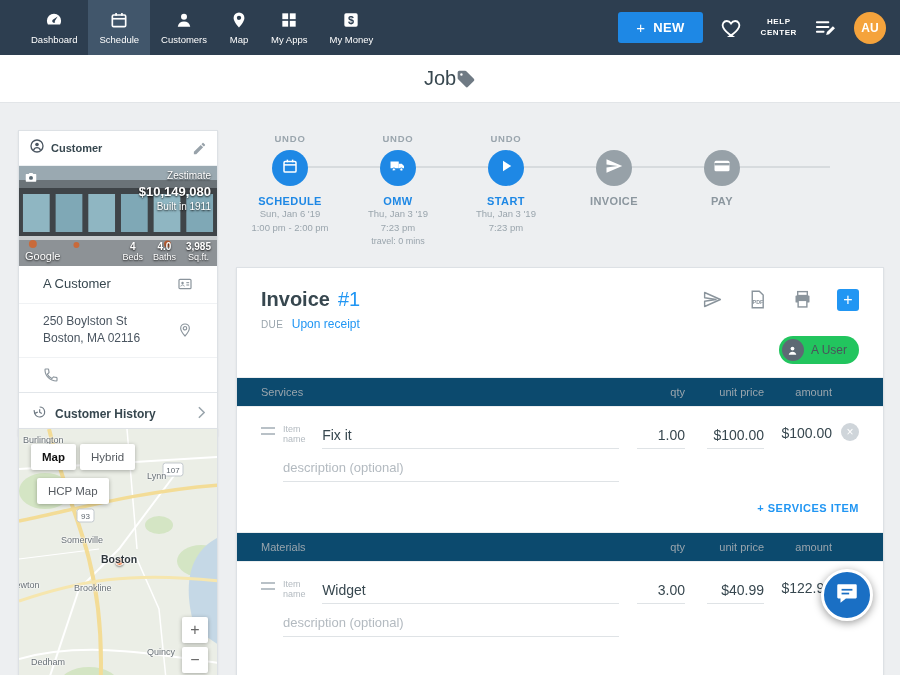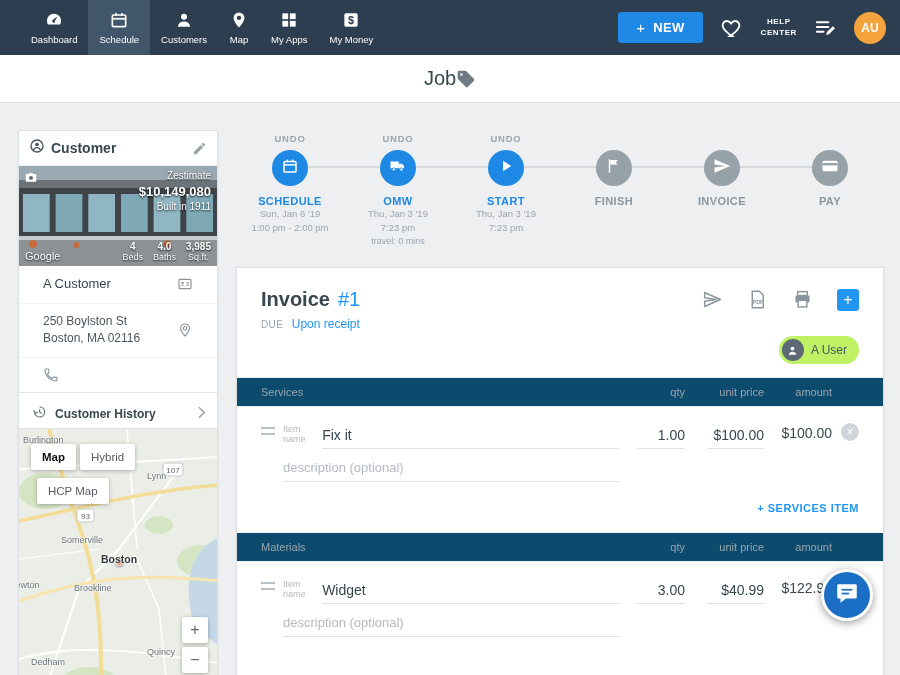--- a/index.html
+++ b/index.html
@@ -32,21 +32,21 @@
                justify-content:center;padding:0 34px;z-index:30}
   .page-title{font-size:20px;font-weight:500;color:#37474f}
 
   
   .card{background:#fff;border:1px solid #dde1e5;box-shadow:0 1px 2px rgba(0,0,0,.07)}
 
   
   .customer-card{position:absolute;left:18px;top:130px;width:200px}
   .cc-header{display:flex;align-items:center;gap:6px;height:35px;padding:0 10px;
              border-bottom:1px solid #edf0f2}
-  .cc-title{flex:1;font-size:14px;font-weight:bold;color:#37474f}
+  .cc-title{flex:1;font-size:11px;font-weight:bold;color:#37474f}
   .photo{position:relative;height:100px;overflow:hidden;background:#96a5ad}
   .photo svg.scene{position:absolute;inset:0;width:100%;height:100%}
   .ov{position:absolute;color:#fff;text-shadow:0 1px 2px rgba(0,0,0,.85)}
   .ov-top{top:3px;right:6px;text-align:right;line-height:1.35}
   .z-label{font-size:10px}.z-value{font-size:13px;font-weight:bold}.z-built{font-size:10px}
   .photo-stats{bottom:4px;right:6px;display:flex;gap:10px;text-align:center}
   .stat-v{font-size:10px;font-weight:bold}.stat-l{font-size:9px}
   .google{bottom:4px;left:6px;font-size:11px}
   .cam{top:4px;left:5px}
   .info-row{display:flex;align-items:center;gap:12px;padding:9px 24px}
@@ -100,21 +100,21 @@
   .inv-title{font-size:20px;font-weight:bold;color:#37474f}
   .inv-num{font-size:20px;color:#2196f3;margin-left:8px}
   .inv-icons{margin-left:auto;display:flex;align-items:center;gap:24px}
   .inv-icons svg{width:21px;height:21px;display:block}
   .add-btn{width:22px;height:22px;border-radius:3px;background:#2196f3;color:#fff;font-size:16px;
            display:flex;align-items:center;justify-content:center;cursor:pointer}
   .due-row{margin-top:3px}
   .due-label{font-size:10px;color:#9aa5ad;letter-spacing:.4px}
   .due-link{font-size:12px;color:#2196f3;margin-left:4px;cursor:pointer}
   .chip-row{display:flex;justify-content:flex-end;padding:4px 24px 13px}
-  .chip{display:flex;align-items:center;gap:7px;background:#bef264;border-radius:14px;
+  .chip{display:flex;align-items:center;gap:7px;background:#22c55e;border-radius:14px;
         padding:3px 12px 3px 3px;cursor:pointer}
   .chip-avatar{width:22px;height:22px;border-radius:50%;background:#5d6974;display:flex;
                align-items:center;justify-content:center}
   .chip-avatar svg{width:13px;height:13px}
   .chip-label{font-size:12px;color:#4a545c}
 
   .igrid{display:grid;grid-template-columns:22px 336px 66px 79px 68px 27px;align-items:end}
   .section-band{background:#0c4a6e;border-top:1px solid #eceef0;border-bottom:1px solid #eceef0;
                 padding:8px 24px;font-size:11px;color:#9aa5ad;align-items:center}
   .band-name{grid-column:1/3}
@@ -435,30 +435,20 @@
               </svg></span>
         </div>
         <span class="step-label">START</span>
         <span class="sub">Thu, Jan 3 '19</span>
         <span class="sub">7:23 pm</span>
       </div>
       <div class="step todo">
         <span class="undo"></span>
         <div class="circle">
           <span><svg viewBox="0 0 24 24">
-                <path d="M6 3v18" stroke="#fff" stroke-width="2"></path>
-                <path d="M7 4h10l-2.5 3L17 10H7z" fill="#fff"></path>
-              </svg></span>
-        </div>
-        <span class="step-label">FINISH</span>
-      </div>
-      <div class="step todo">
-        <span class="undo"></span>
-        <div class="circle">
-          <span><svg viewBox="0 0 24 24">
                 <path d="M2 21l21-9L2 3v7l15 2-15 2z" fill="#fff"></path>
               </svg></span>
         </div>
         <span class="step-label">INVOICE</span>
       </div>
       <div class="step todo">
         <span class="undo"></span>
         <div class="circle">
           <span><svg viewBox="0 0 24 24">
                 <rect x="2" y="5" width="20" height="14" rx="2" fill="#fff"></rect>

